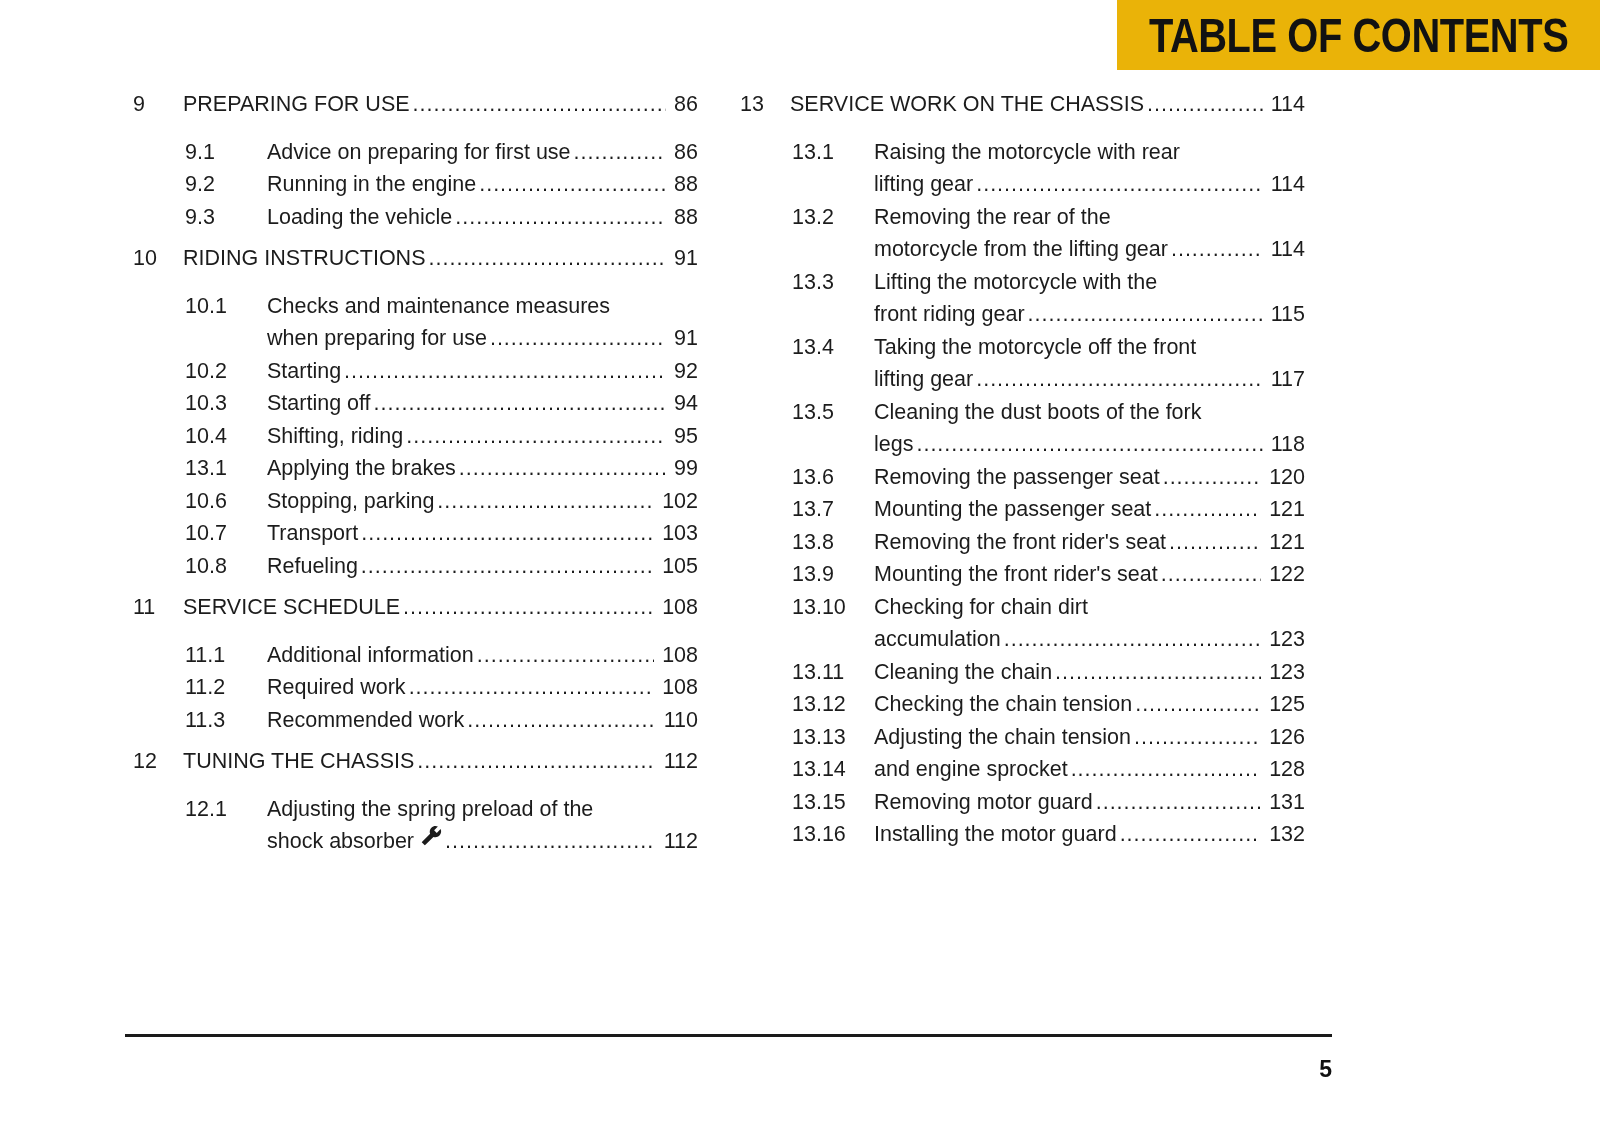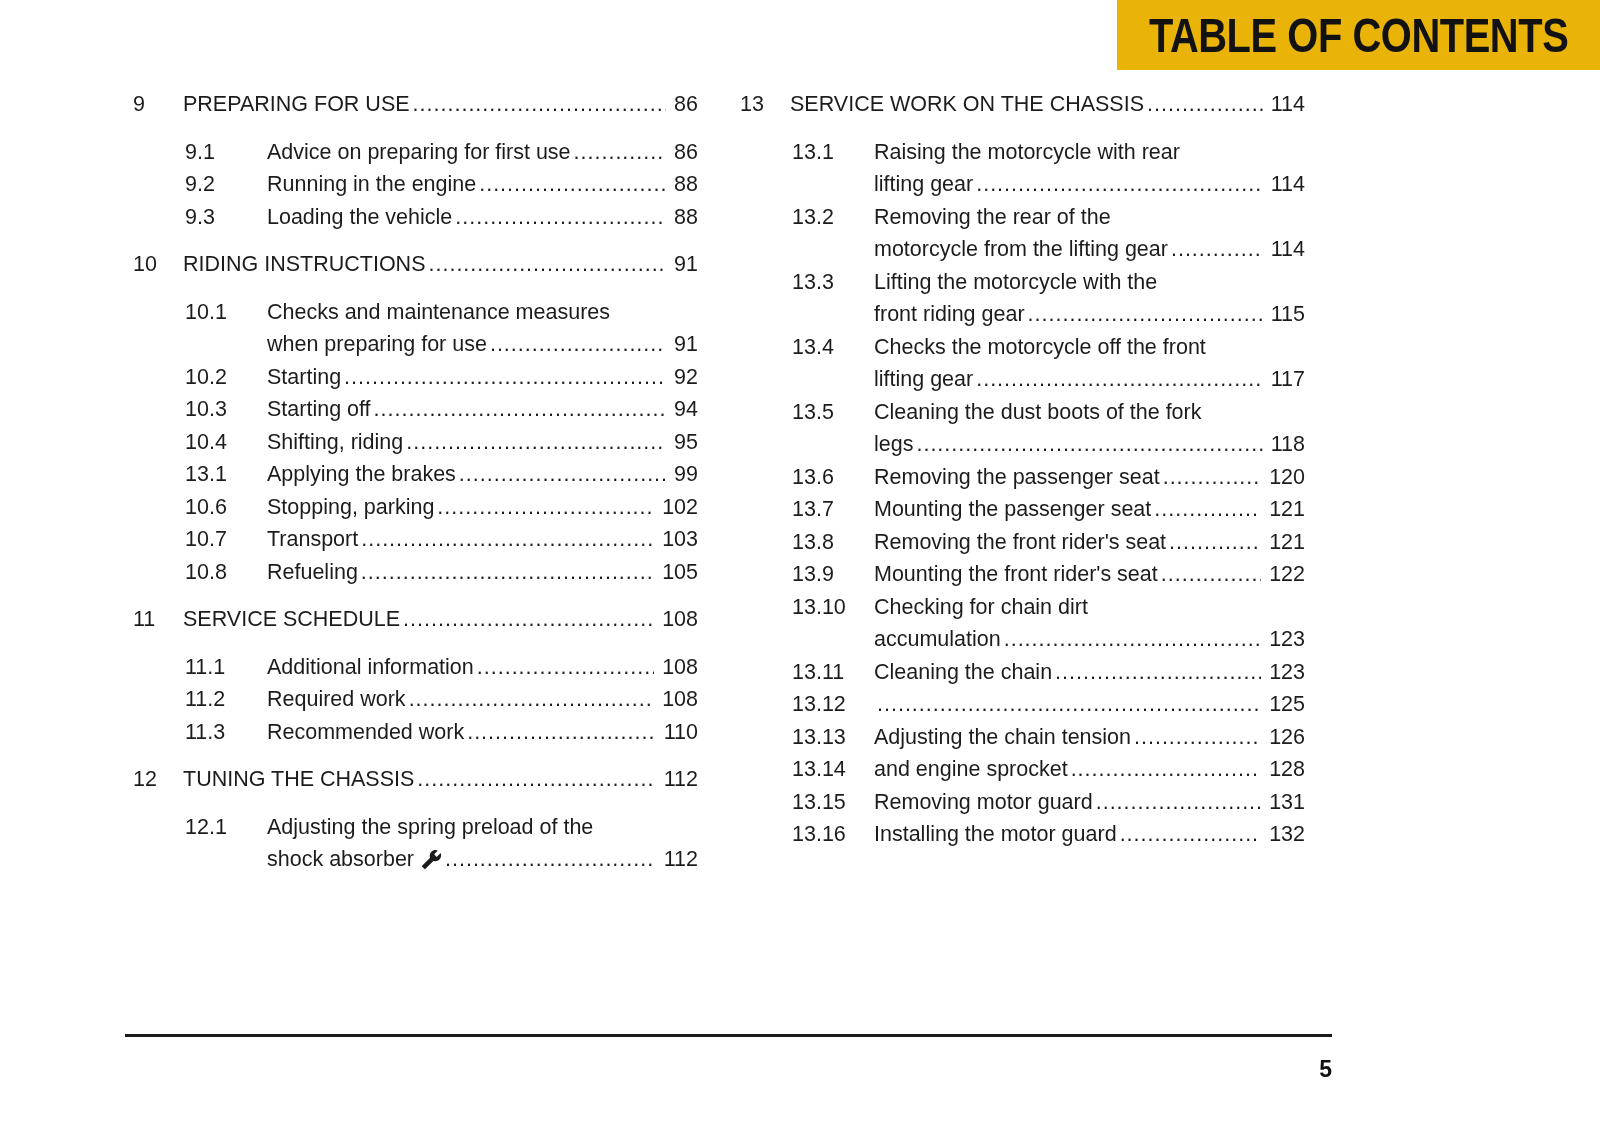--- a/index.html
+++ b/index.html
@@ -33,33 +33,33 @@
     position: absolute;
     left: 133px; top: 88px;
     width: 1173px;
     display: flex;
     gap: 42px;
     font-size: 21.5px;
     line-height: 32.5px;
   }
   .toc-column { width: 565px; flex: none; }
 
-  .section:not(:first-child) { margin-top: 15px; }
+  .section:not(:first-child) { margin-top: 9px; }
 
   .chapter { display: flex; }
   .chapter .cnum { width: 50px; flex: none; }
   .chapter .cbody { flex: 1; min-width: 0; }
 
   .items { padding-left: 52px; margin-top: 15px; }
   .item { display: flex; }
   .item .inum { width: 82px; flex: none; }
   .item .ibody { flex: 1; min-width: 0; }
 
   .pline { white-space: nowrap; }
-  .lline { display: flex; align-items: center; }
+  .lline { display: flex; align-items: flex-start; }
   .ltext { white-space: nowrap; flex: none; }
 
   .dots {
     flex: 1;
     overflow: hidden;
     white-space: nowrap;
     letter-spacing: 1px;
     margin: 0 8px 0 3px;
     min-width: 10px;
   }
@@ -345,21 +345,21 @@
               <div class="lline">
                 <span class="ltext">front riding gear</span>
                 <span class="dots">................................................................................................................................................................</span>
                 <span class="page-ref">115</span>
               </div>
             </div>
           </div>
           <div class="item">
             <div class="inum">13.4</div>
             <div class="ibody">
-              <div class="pline">Checks the motorcycle off the front</div>
+              <div class="pline">Taking the motorcycle off the front</div>
               <div class="lline">
                 <span class="ltext">lifting gear</span>
                 <span class="dots">................................................................................................................................................................</span>
                 <span class="page-ref">117</span>
               </div>
             </div>
           </div>
           <div class="item">
             <div class="inum">13.5</div>
             <div class="ibody">
@@ -429,20 +429,21 @@
                 <span class="ltext">Cleaning the chain</span>
                 <span class="dots">................................................................................................................................................................</span>
                 <span class="page-ref">123</span>
               </div>
             </div>
           </div>
           <div class="item">
             <div class="inum">13.12</div>
             <div class="ibody">
               <div class="lline">
+                <span class="ltext">Checking the chain tension</span>
                 <span class="dots">................................................................................................................................................................</span>
                 <span class="page-ref">125</span>
               </div>
             </div>
           </div>
           <div class="item">
             <div class="inum">13.13</div>
             <div class="ibody">
               <div class="lline">
                 <span class="ltext">Adjusting the chain tension</span>

